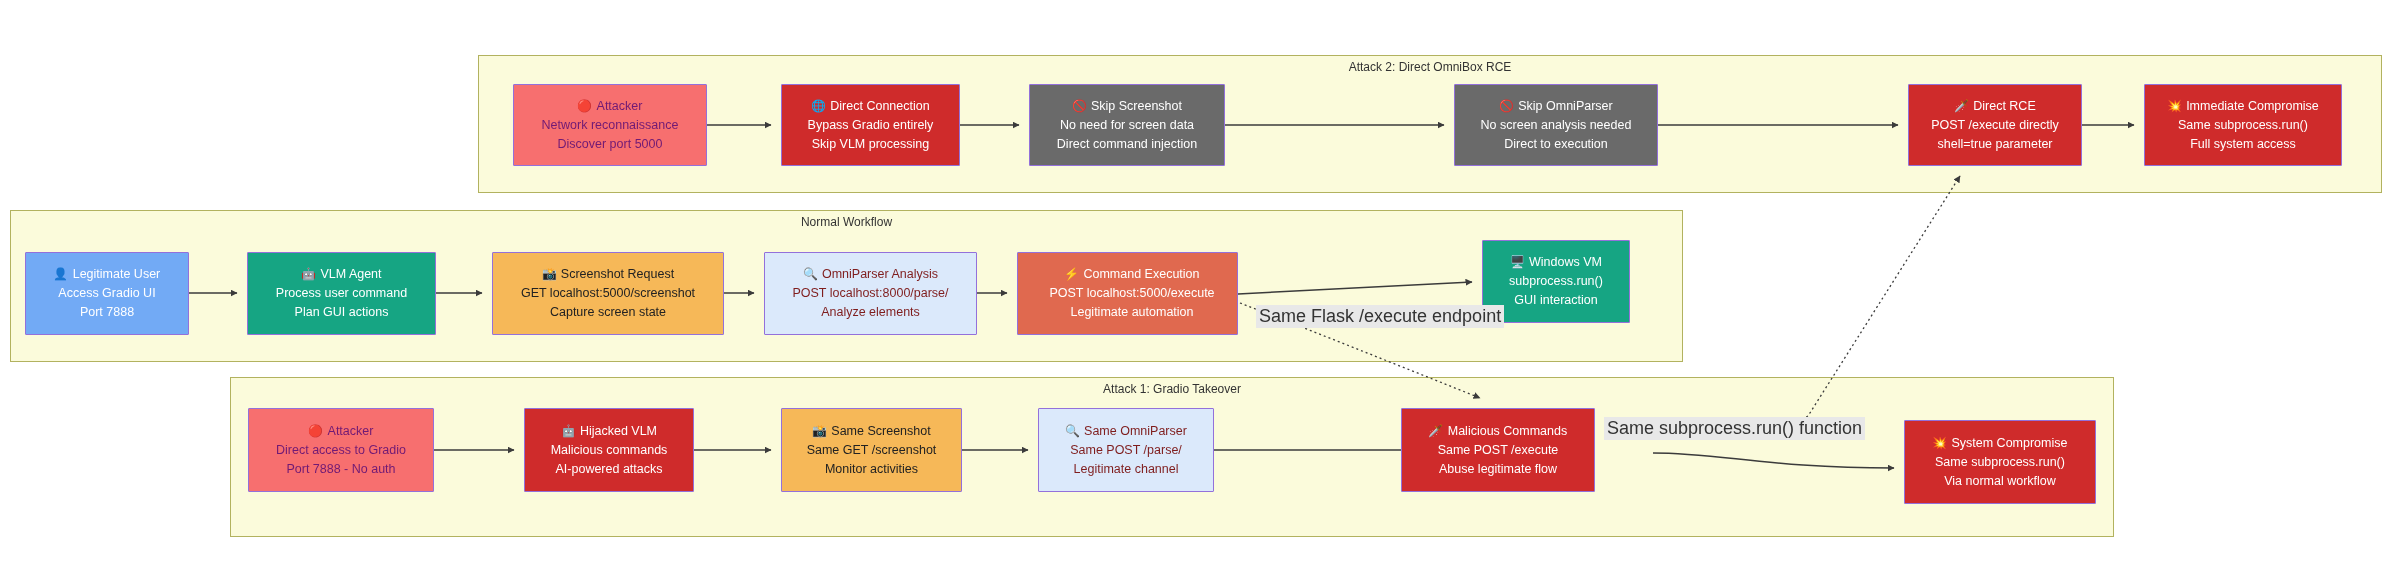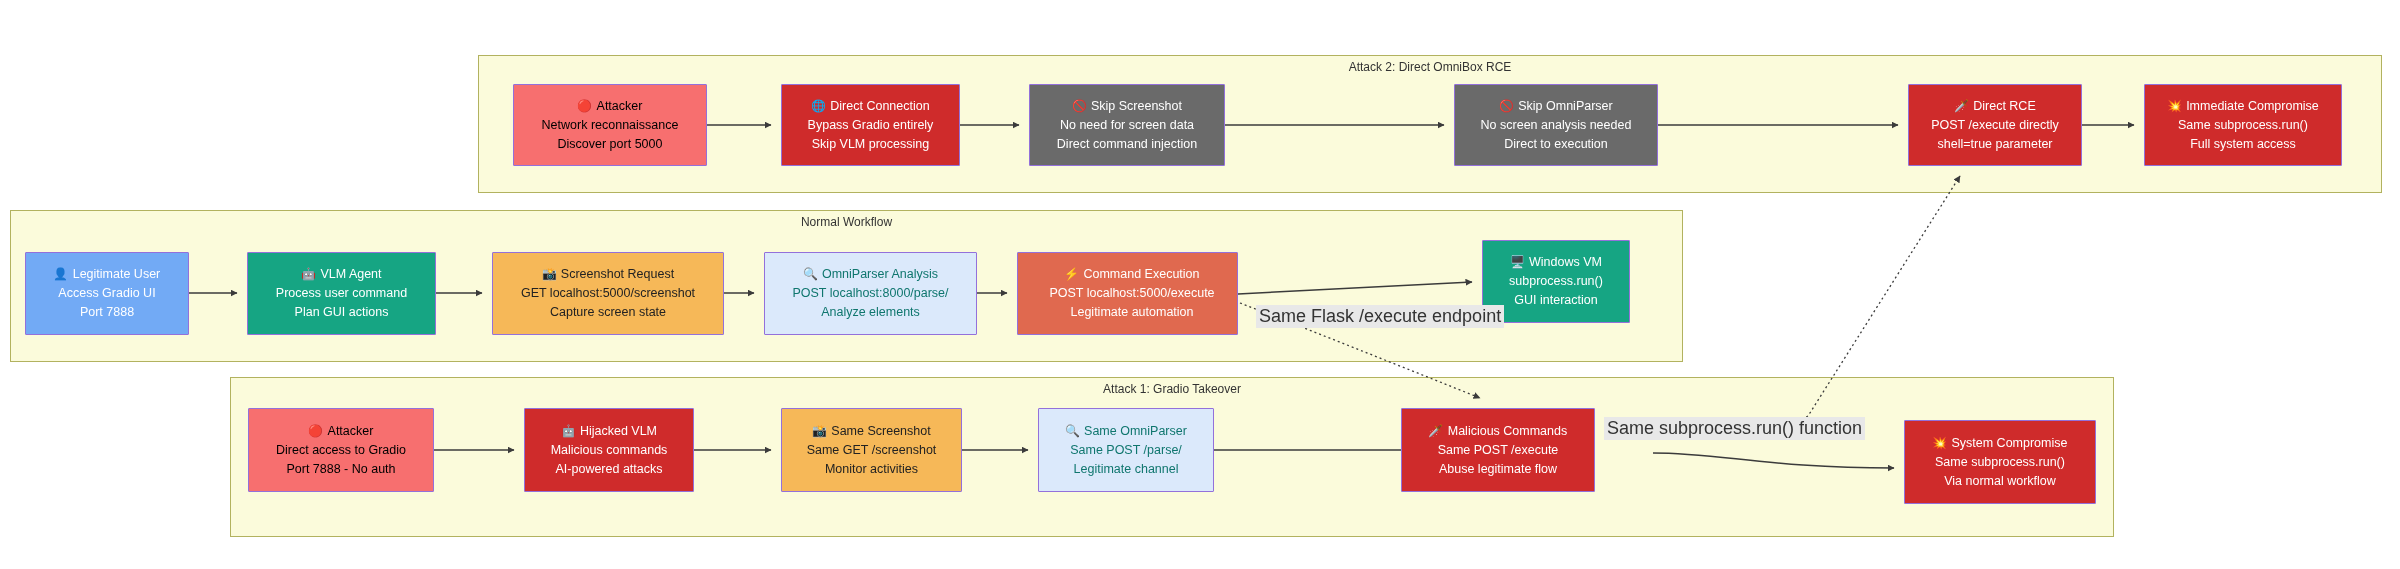--- a/index.html
+++ b/index.html
@@ -11,28 +11,28 @@
   .group-title{position:absolute;top:4px;left:0;width:100%;text-align:center;font-size:12px;color:#333;}
 
   
   #edges{position:absolute;left:0;top:0;z-index:1;pointer-events:none;}
 
   
   .node{position:absolute;box-sizing:border-box;border:1px solid #9370db;display:flex;flex-direction:column;
         justify-content:center;align-items:center;text-align:center;z-index:2;border-radius:1px;}
   .nl{font-size:12.5px;line-height:19px;white-space:nowrap;}
   .ic{margin-right:4px;font-size:12px;}
-  .pink{background:#f76f6f;color:#000000;}
+  .pink{background:#f76f6f;color:#701a75;}
   .red{background:#cf2b2b;color:#fff;}
   .gray{background:#6a6a6a;color:#fff;}
   .blue{background:#72aaf5;color:#fff;}
   .green{background:#16a583;color:#fff;}
   .coral{background:#e0694f;color:#fff;padding-left:9px;}
   .orange{background:#f6b858;color:#222;}
-  .lightblue{background:#dbe9fb;color:#0f766e;}
+  .lightblue{background:#dbe9fb;color:#7f1d1d;}
 
   
   .edge-label{position:absolute;background:#e8e8e8;color:#333;font-size:18px;padding:1px 3px;z-index:3;white-space:nowrap;}
 </style>
 </head>
 <body>
 
 <div id="canvas">
 
   <div class="group" style="left:478px;top:55px;width:1904px;height:138px">

